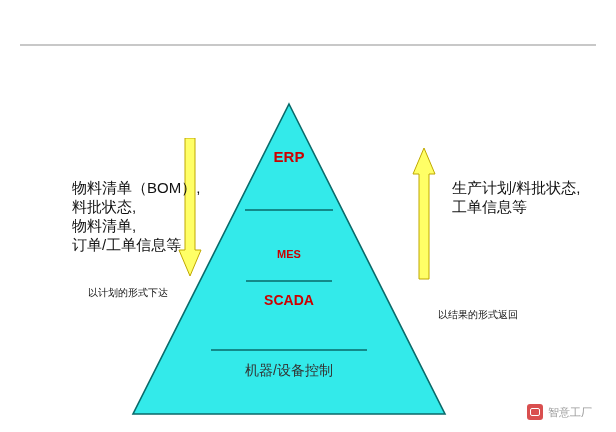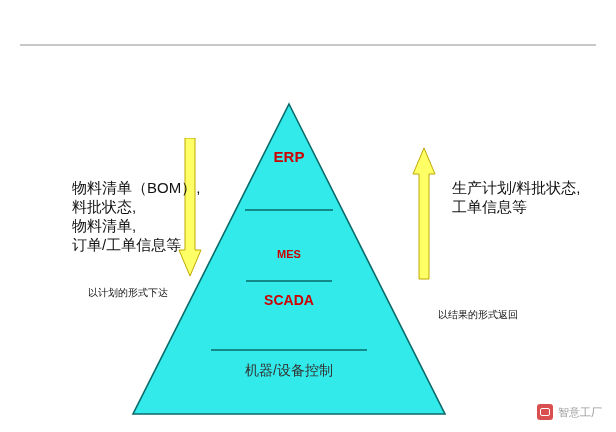--- a/index.html
+++ b/index.html
@@ -94,21 +94,21 @@
   #right-caption { left: 438px; top: 308px; }
   
   .arrow {
     position: absolute;
   }
   #arrow-down { left: 178px; top: 138px; }
   #arrow-up   { left: 412px; top: 148px; }
   
   #watermark {
     position: absolute;
-    right: 14px;
+    right: 24px;
     bottom: 12px;
     display: flex;
     align-items: center;
     gap: 5px;
   }
   #watermark-text {
     font-size: 11px;
     color: #9a9a9a;
     white-space: nowrap;
   }

